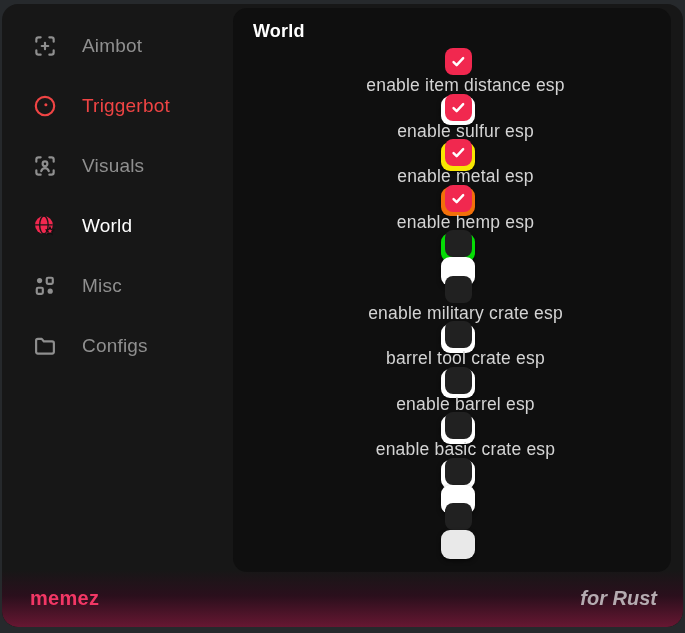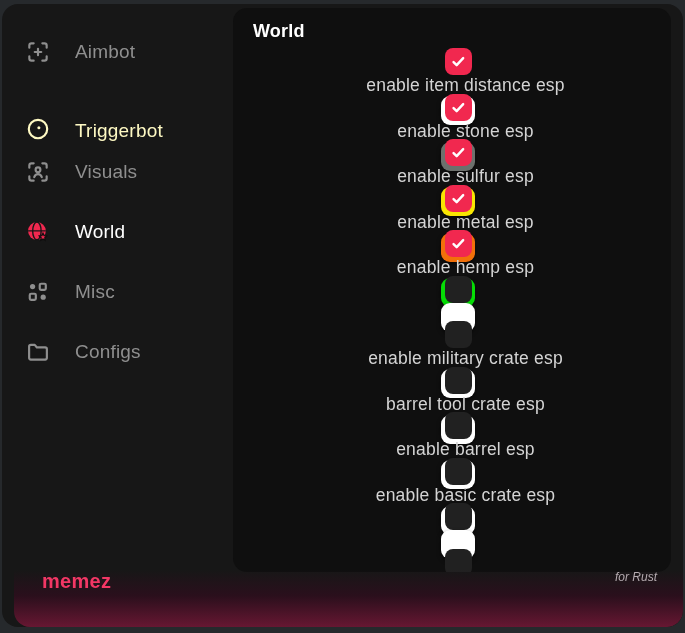--- a/index.html
+++ b/index.html
@@ -12,30 +12,30 @@
   body{
     background:#26292c;
     font-family:"Liberation Sans", sans-serif;
     position:relative;
   }
   .window{
     position:absolute;top:4px;left:2px;right:2px;bottom:6px;
     background:#171717;border-radius:16px;overflow:hidden;
   }
   
-  .sidebar{position:absolute;top:18px;left:0;width:231px;}
+  .sidebar{position:absolute;top:12px;left:0;width:231px;padding-left:7px;}
   .side-item{
     height:60px;display:flex;align-items:center;gap:24px;
     padding-left:23px;cursor:default;
   }
   .side-item .icon{width:26px;height:26px;display:flex;align-items:center;justify-content:center;}
   .side-item .icon svg{width:26px;height:26px;}
   .side-label{font-size:19px;font-weight:500;letter-spacing:.2px;}
   .side-item.normal{color:#8f8f8f;}
-  .side-item.dimmed{color:#fef9c3;align-items:flex-end;}
+  .side-item.dimmed{color:#ef4444;}
   .side-item.active{color:#ffffff;}
   .side-item.active .icon{color:var(--accent);}
   
   .panel{
     position:absolute;top:4px;left:231px;right:12px;height:564px;
     background:#0f0f0f;border-radius:14px;
     padding:12px 8px 0 20px;overflow:hidden;
   }
   .panel-title{
     font-size:18px;font-weight:600;color:#ffffff;
@@ -52,28 +52,28 @@
   .row-label{
     flex:1;margin-left:15px;font-size:17.5px;color:#d4d4d4;letter-spacing:.2px;
     white-space:nowrap;
   }
   .swatch{
     width:34px;height:29px;border-radius:9px;flex:0 0 auto;
     box-shadow:0 2px 4px rgba(0,0,0,.55);cursor:pointer;background:#fff;
   }
   
   .footer{
-    position:absolute;left:12px;right:0;bottom:0;height:57px;
+    position:absolute;left:0;right:0;bottom:0;height:57px;
     border-radius:0 0 16px 16px;
     background:linear-gradient(180deg, rgba(23,23,23,0) 0%, #2a0f1c 45%, var(--footer-glow) 100%);
-    display:flex;justify-content:space-between;
+    display:flex;align-items:center;justify-content:space-between;
     padding:0 26px 0 28px;
   }
   .brand{font-size:20px;font-weight:700;color:var(--brand);letter-spacing:.3px;}
-  .tagline{font-size:12px;font-weight:400;font-style:italic;color:#b5abb0;margin-left:20px;}
+  .tagline{font-size:20px;font-weight:700;font-style:italic;color:#b5abb0;margin-left:20px;}
 </style>
 </head>
 <body>
 
 <div class="window">
 
   <nav class="sidebar">
 
     <div class="side-item normal">
       <span class="icon">
@@ -161,29 +161,20 @@
         </span>
       <span class="row-label">enable item distance esp</span>
       <span class="swatch" style="background: rgb(255, 255, 255);"></span>
     </div>
     <div class="row">
       <span class="checkbox checked">
           <svg viewBox="0 0 24 24" fill="none" stroke="#fff" stroke-width="3.4" stroke-linecap="round" stroke-linejoin="round">
             <path d="M5 12.8l4.4 4.4 9.2-10"></path>
           </svg>
         </span>
-      <span class="row-label">enable stone esp</span>
-      <span class="swatch" style="background: rgb(109, 113, 109);"></span>
-    </div>
-    <div class="row">
-      <span class="checkbox checked">
-          <svg viewBox="0 0 24 24" fill="none" stroke="#fff" stroke-width="3.4" stroke-linecap="round" stroke-linejoin="round">
-            <path d="M5 12.8l4.4 4.4 9.2-10"></path>
-          </svg>
-        </span>
       <span class="row-label">enable sulfur esp</span>
       <span class="swatch" style="background: rgb(248, 230, 2);"></span>
     </div>
     <div class="row">
       <span class="checkbox checked">
           <svg viewBox="0 0 24 24" fill="none" stroke="#fff" stroke-width="3.4" stroke-linecap="round" stroke-linejoin="round">
             <path d="M5 12.8l4.4 4.4 9.2-10"></path>
           </svg>
         </span>
       <span class="row-label">enable metal esp</span>

